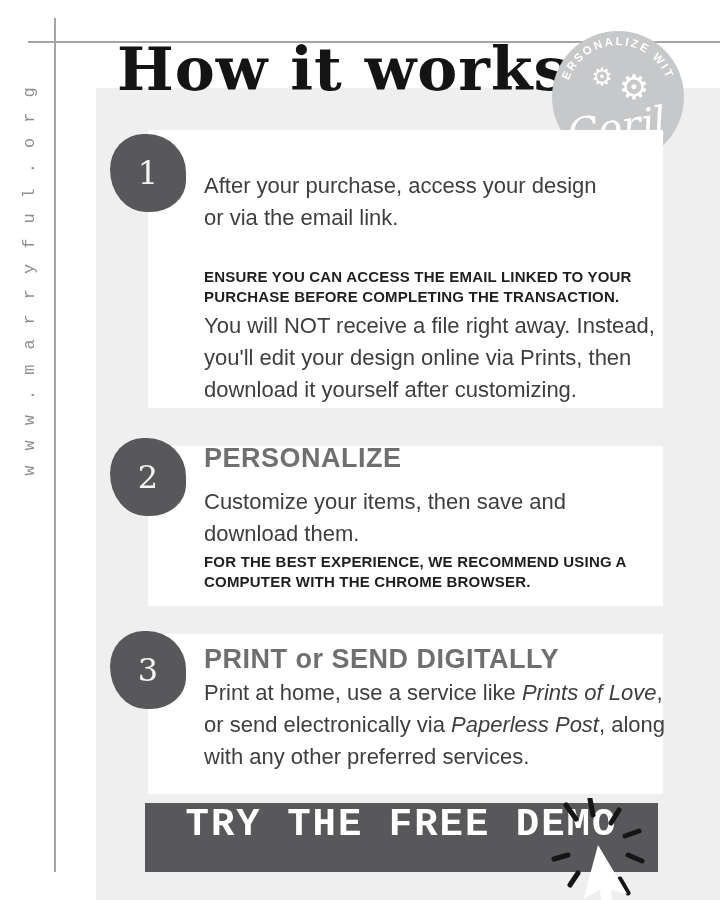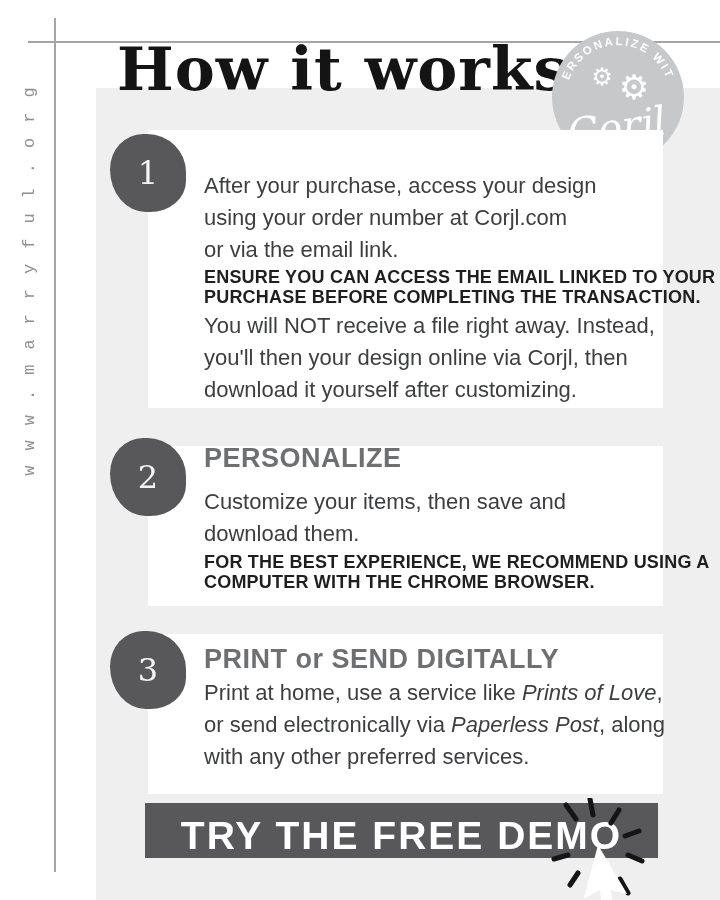--- a/index.html
+++ b/index.html
@@ -40,28 +40,28 @@
               border-radius:46% 54% 50% 50% / 48% 52% 42% 58%;}
   #badge1{top:134px;} #badge2{top:438px;} #badge3{top:631px;}
 
   .step-heading{position:absolute;left:204px;margin:0;
                 font-size:27px;font-weight:bold;color:#6e6f71;letter-spacing:0.5px;}
   #h1{top:141px;} #h2{top:443px;} #h3{top:644px;}
 
   .body-text{position:absolute;left:204px;font-size:22px;line-height:32px;color:#3d3e40;}
   #body1{top:170px;} #body1b{top:310px;} #body2{top:486px;} #body3{top:677px;}
 
-  .note-text{position:absolute;left:204px;font-size:18px;font-weight:bold;
+  .note-text{position:absolute;left:204px;font-size:15px;font-weight:bold;
              line-height:20px;color:#1f1f1f;letter-spacing:0.2px;}
   #note1{top:267px;} #note2{top:552px;}
 
-  .cta{position:absolute;left:145px;top:803px;width:513px;height:55px;background:#58585a;
-       border:none;color:#ffffff;font-family:Liberation Sans, sans-serif;
+  .cta{position:absolute;left:145px;top:803px;width:513px;height:69px;background:#58585a;
+       border:none;color:#ffffff;font-family:Liberation Mono, monospace;
        font-size:39px;font-weight:bold;letter-spacing:2px;
-       display:flex;align-items:flex-end;justify-content:center;cursor:pointer;}
+       display:flex;align-items:flex-start;justify-content:center;cursor:pointer;}
 
   .cursor-svg{position:absolute;left:545px;top:798px;width:145px;height:102px;}
   .dash{stroke:#151515;stroke-width:5;stroke-linecap:round;}
 </style>
 </head>
 <body>
 
 <div class="page">
 
   <div class="panel"></div>
@@ -92,30 +92,29 @@
   </div>
   <div class="step-badge" id="badge2">
     <span>2</span>
   </div>
   <div class="step-badge" id="badge3">
     <span>3</span>
   </div>
 
   <div class="body-text" id="body1">
     <div>After your purchase, access your design</div>
-    <div>using your order number at Corjl.com</div>
     <div>or via the email link.</div>
   </div>
   <div class="note-text" id="note1">
     <div>ENSURE YOU CAN ACCESS THE EMAIL LINKED TO YOUR</div>
     <div>PURCHASE BEFORE COMPLETING THE TRANSACTION.</div>
   </div>
   <div class="body-text" id="body1b">
     <div>You will NOT receive a file right away. Instead,</div>
-    <div>you'll then your design online via Corjl, then</div>
+    <div>you'll edit your design online via Prints, then</div>
     <div>download it yourself after customizing.</div>
   </div>
 
   <h2 class="step-heading" id="h2">PERSONALIZE</h2>
   <div class="body-text" id="body2">
     <div>Customize your items, then save and</div>
     <div>download them.</div>
   </div>
   <div class="note-text" id="note2">
     <div>FOR THE BEST EXPERIENCE, WE RECOMMEND USING A</div>

